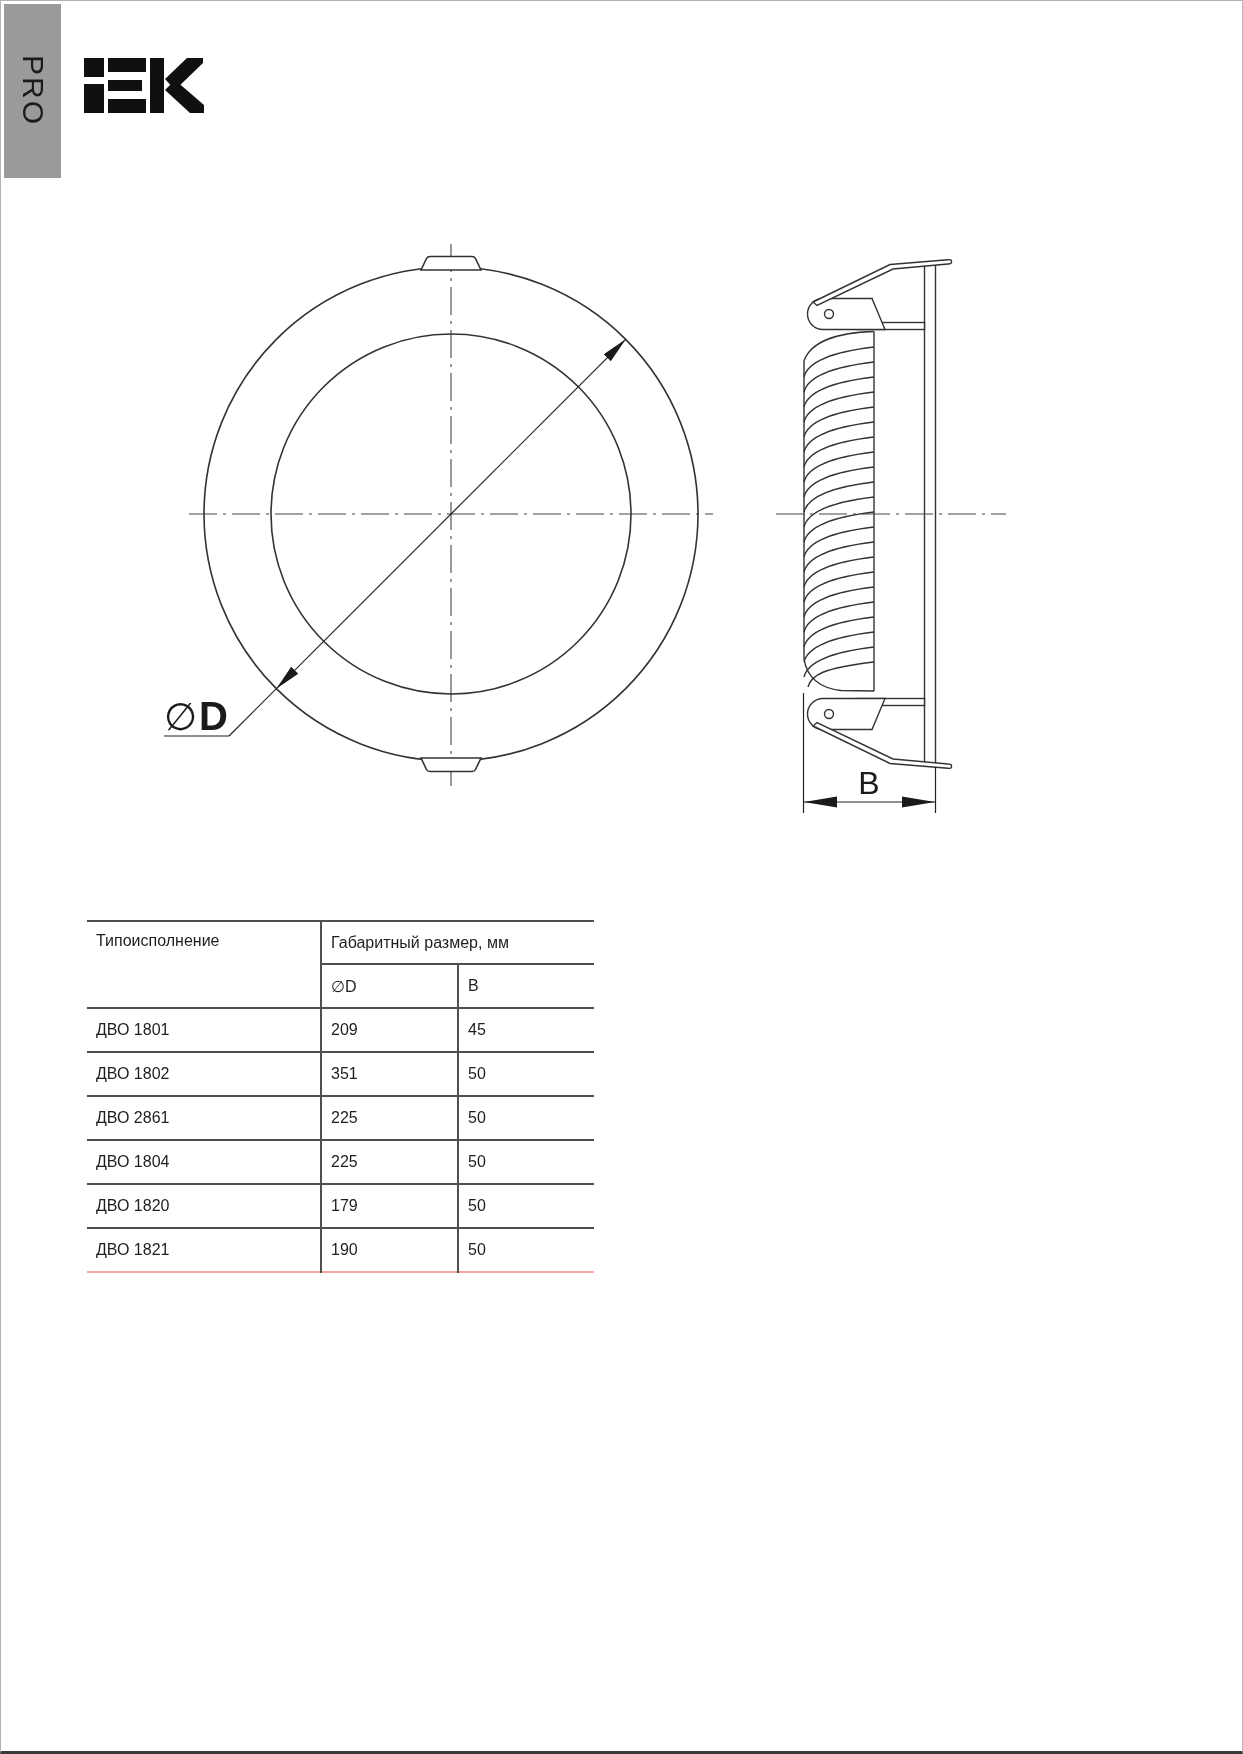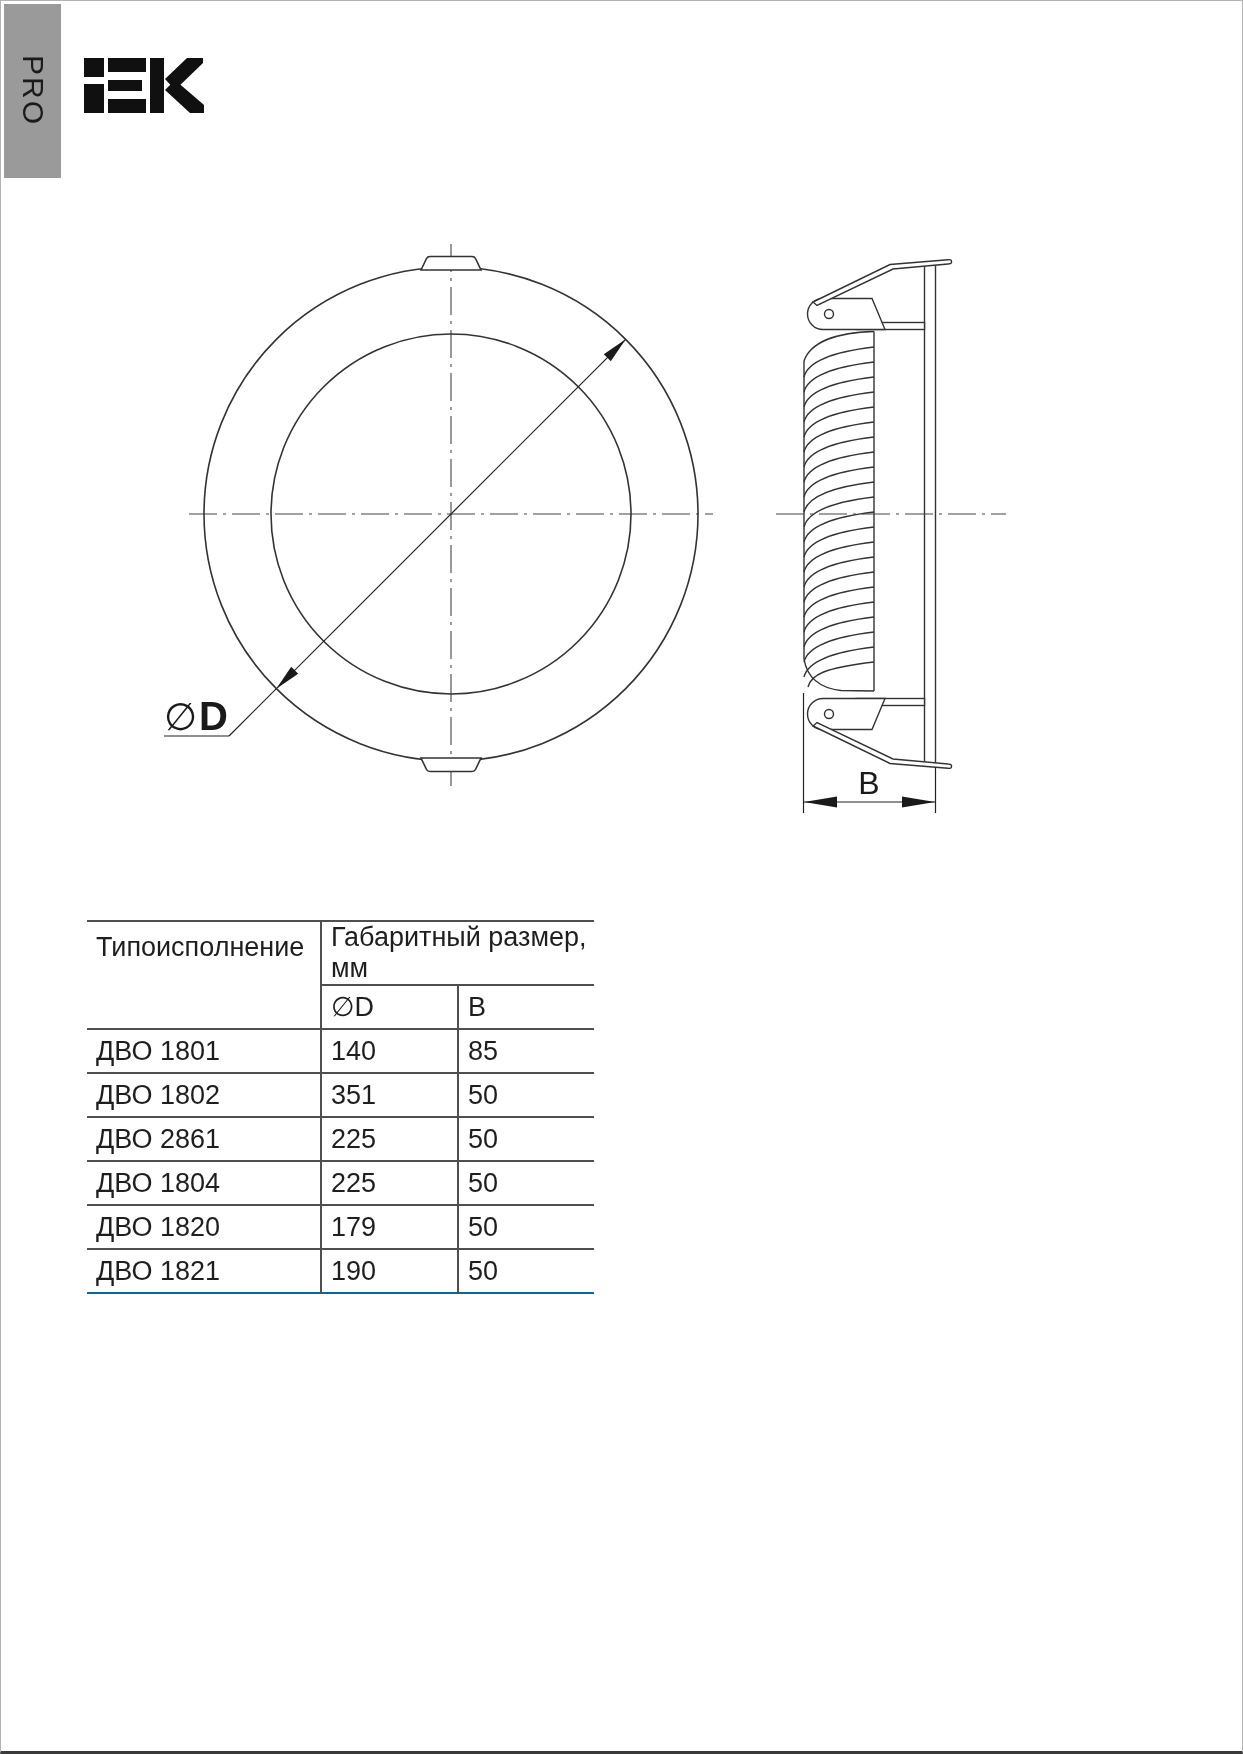--- a/index.html
+++ b/index.html
@@ -18,22 +18,22 @@
     writing-mode:vertical-rl; font-size:30px; letter-spacing:2px; color:#1b1b1b;
   }
   .logo-svg{ position:absolute; left:83px; top:56px; }
   
   .drawing-svg{ position:absolute; left:0; top:0; }
   .drawing-svg path, .drawing-svg circle, .drawing-svg rect, .drawing-svg line{ vector-effect:none; }
   
   table.dim-table{
     position:absolute; left:86px; top:919px; width:507px;
     border-collapse:collapse; table-layout:fixed;
-    font-size:27px; color:#1e1e1e;
-    border-top:2px solid #4f4f4f; border-bottom:2px solid #0369a1;
+    font-size:16px; color:#1e1e1e;
+    border-top:2px solid #4f4f4f; border-bottom:2px solid #fca5a5;
   }
   .dim-table td, .dim-table th{
     font-weight:400; text-align:left; padding:0 0 0 9px; vertical-align:middle;
   }
   .dim-table .h-type{ vertical-align:top; padding-top:10px; border-right:2px solid #4f4f4f; }
   .dim-table .h-group{ height:41px; border-bottom:2px solid #4f4f4f;margin-left:24px; }
   .dim-table .h-sub{ height:42px; }
   .dim-table .h-subd{ border-right:2px solid #4f4f4f; }
   .dim-table tr.data td{ height:42px; border-top:2px solid #4f4f4f; }
   .dim-table tr.data td.c1{ border-right:2px solid #4f4f4f; }
@@ -135,22 +135,22 @@
       <tr>
         <td class="h-type" rowspan="2">Типоисполнение</td>
         <td class="h-group" colspan="2">Габаритный размер, мм</td>
       </tr>
       <tr>
         <td class="h-sub h-subd">∅D</td>
         <td class="h-sub">B</td>
       </tr>
       <tr class="data">
         <td class="c1">ДВО 1801</td>
-        <td class="c2">140</td>
-        <td class="c3">85</td>
+        <td class="c2">209</td>
+        <td class="c3">45</td>
       </tr>
       <tr class="data">
         <td class="c1">ДВО 1802</td>
         <td class="c2">351</td>
         <td class="c3">50</td>
       </tr>
       <tr class="data">
         <td class="c1">ДВО 2861</td>
         <td class="c2">225</td>
         <td class="c3">50</td>

